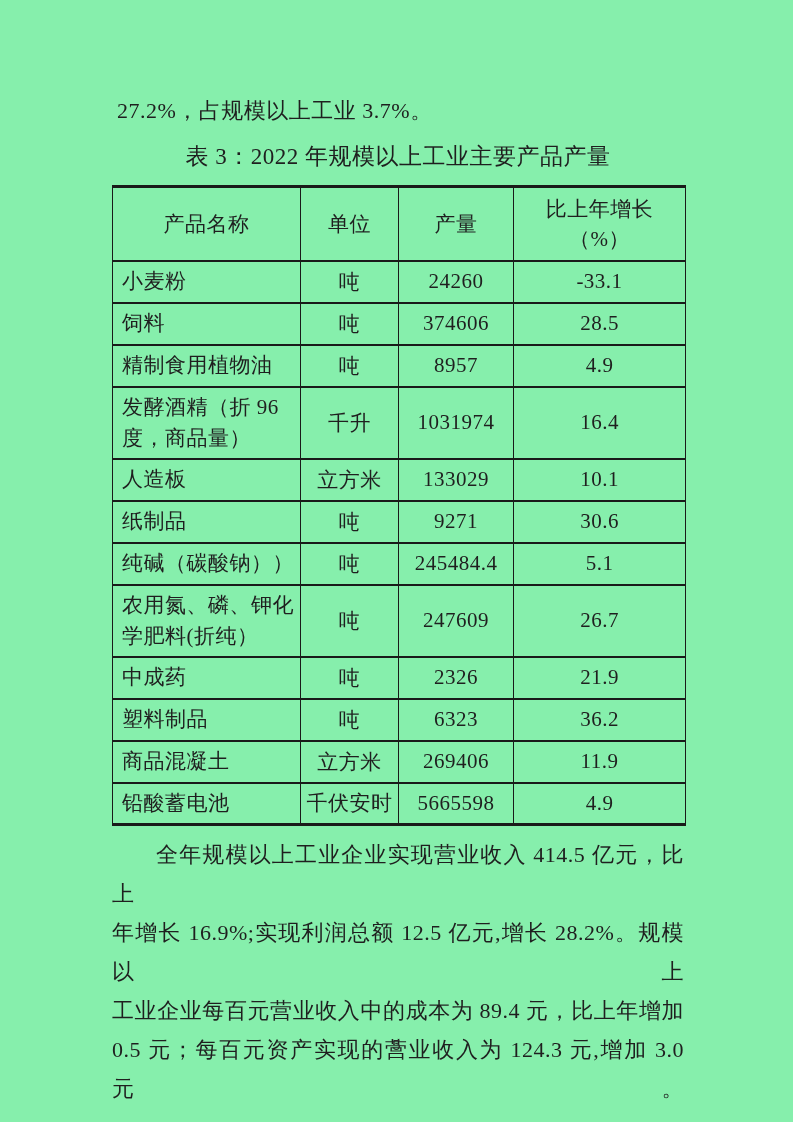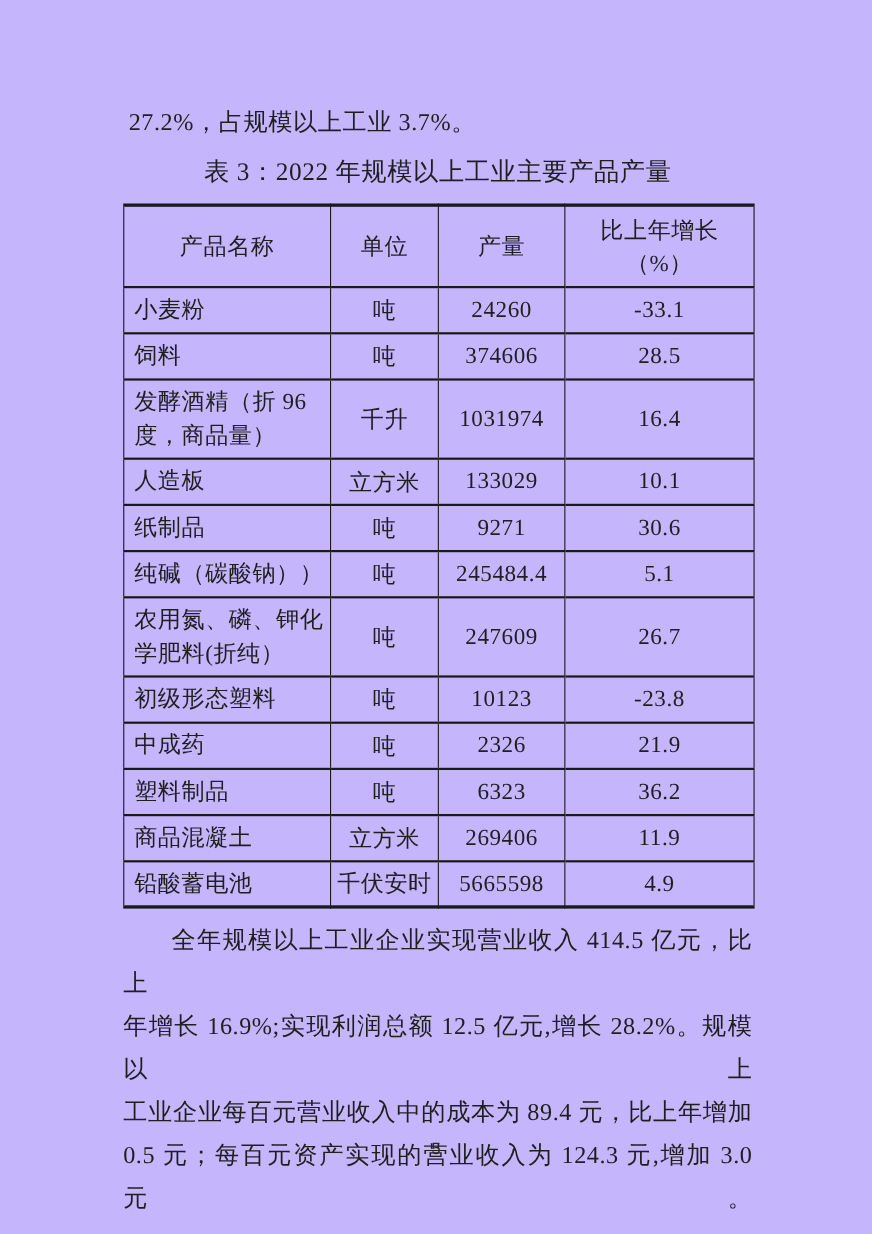--- a/index.html
+++ b/index.html
@@ -6,21 +6,21 @@
   html, body { background: #ffffff; }
   body {
     font-family: "Liberation Serif", "DejaVu Serif", serif;
     color: #1f1f1f;
   }
   .page {
     position: relative;
     width: 793px;
     height: 1122px;
     margin: 0 auto;
-    background: #c4b5fd;
+    background: #86efac;
     padding: 96px 109px 0 112px;
     overflow: hidden;
   }
   .intro {
     font-size: 22px;
     line-height: 30px;
     padding-left: 5px;
     letter-spacing: 0.5px;
   }
   .table-title {
@@ -122,20 +122,26 @@
         <td>吨</td>
         <td>24260</td>
         <td>-33.1</td>
       </tr>
       <tr>
         <td class="name-cell">饲料</td>
         <td>吨</td>
         <td>374606</td>
         <td>28.5</td>
       </tr>
+      <tr>
+        <td class="name-cell">精制食用植物油</td>
+        <td>吨</td>
+        <td>8957</td>
+        <td>4.9</td>
+      </tr>
       <tr class="tall">
         <td class="name-cell">发酵酒精（折 96 度，商品量）</td>
         <td>千升</td>
         <td>1031974</td>
         <td>16.4</td>
       </tr>
       <tr>
         <td class="name-cell">人造板</td>
         <td>立方米</td>
         <td>133029</td>
@@ -151,26 +157,20 @@
         <td class="name-cell">纯碱（碳酸钠））</td>
         <td>吨</td>
         <td>245484.4</td>
         <td>5.1</td>
       </tr>
       <tr class="tall">
         <td class="name-cell">农用氮、磷、钾化学肥料(折纯）</td>
         <td>吨</td>
         <td>247609</td>
         <td>26.7</td>
-      </tr>
-      <tr>
-        <td class="name-cell">初级形态塑料</td>
-        <td>吨</td>
-        <td>10123</td>
-        <td>-23.8</td>
       </tr>
       <tr>
         <td class="name-cell">中成药</td>
         <td>吨</td>
         <td>2326</td>
         <td>21.9</td>
       </tr>
       <tr>
         <td class="name-cell">塑料制品</td>
         <td>吨</td>

